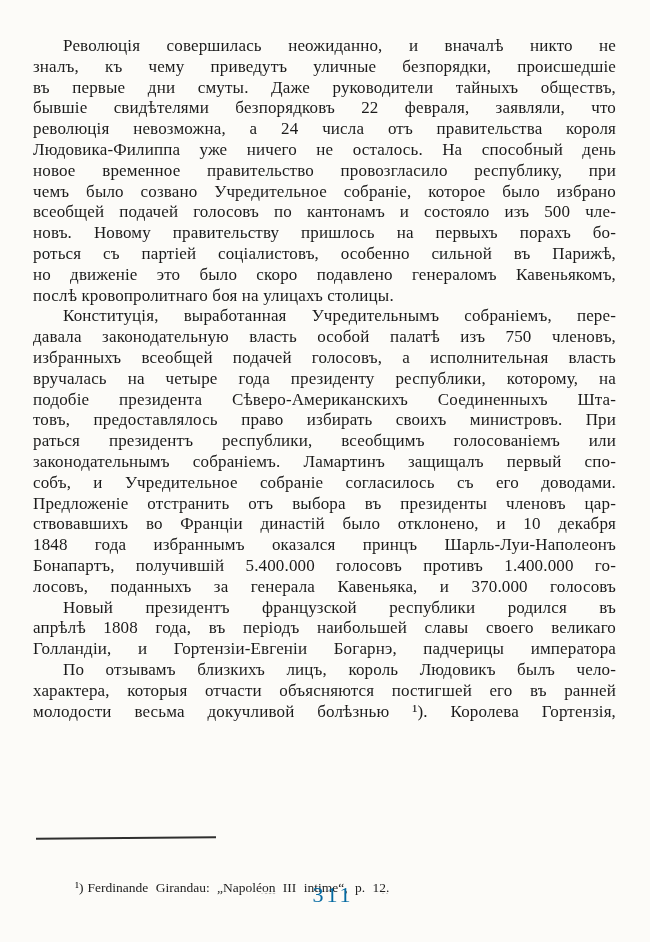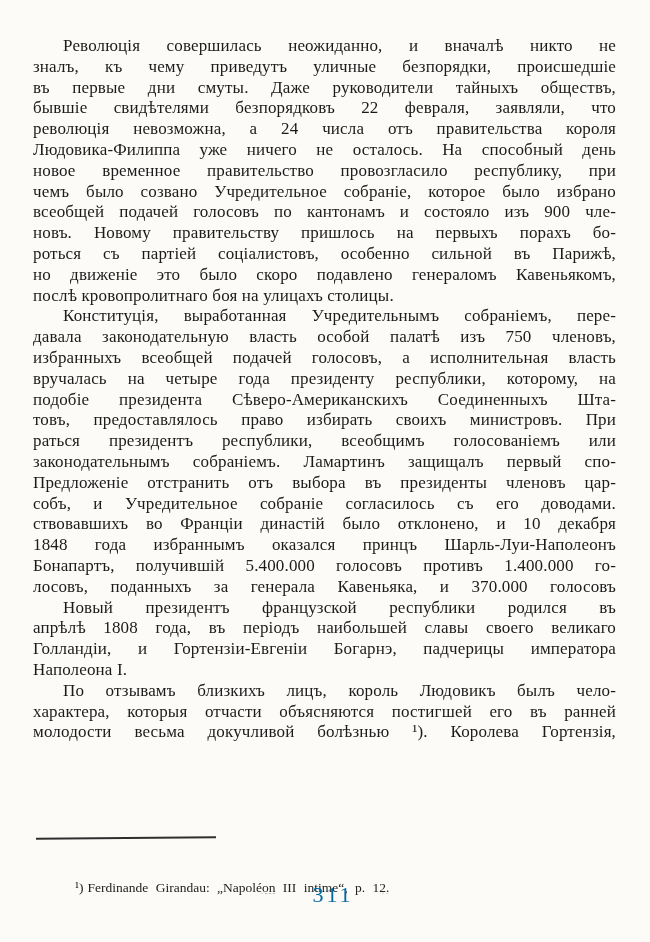--- a/index.html
+++ b/index.html
@@ -85,47 +85,46 @@
   <div class="text-block">
       <div class="para">
         <div class="line indent">Революція совершилась неожиданно, и вначалѣ никто не</div>
         <div class="line">зналъ, къ чему приведутъ уличные безпорядки, происшедшіе</div>
         <div class="line">въ первые дни смуты. Даже руководители тайныхъ обществъ,</div>
         <div class="line">бывшіе свидѣтелями безпорядковъ 22 февраля, заявляли, что</div>
         <div class="line">революція невозможна, а 24 числа отъ правительства короля</div>
         <div class="line">Людовика-Филиппа уже ничего не осталось. На способный день</div>
         <div class="line">новое временное правительство провозгласило республику, при</div>
         <div class="line">чемъ было созвано Учредительное собраніе, которое было избрано</div>
-        <div class="line">всеобщей подачей голосовъ по кантонамъ и состояло изъ 900 чле-</div>
+        <div class="line">всеобщей подачей голосовъ по кантонамъ и состояло изъ 500 чле-</div>
         <div class="line">новъ. Новому правительству пришлось на первыхъ порахъ бо-</div>
         <div class="line">роться съ партіей соціалистовъ, особенно сильной въ Парижѣ,</div>
         <div class="line">но движеніе это было скоро подавлено генераломъ Кавеньякомъ,</div>
         <div class="line flush">послѣ кровопролитнаго боя на улицахъ столицы.</div>
       </div>
       <div class="para">
         <div class="line indent">Конституція, выработанная Учредительнымъ собраніемъ, пере-</div>
         <div class="line">давала законодательную власть особой палатѣ изъ 750 членовъ,</div>
         <div class="line">избранныхъ всеобщей подачей голосовъ, а исполнительная власть</div>
         <div class="line">вручалась на четыре года президенту республики, которому, на</div>
         <div class="line">подобіе президента Сѣверо-Американскихъ Соединенныхъ Шта-</div>
         <div class="line">товъ, предоставлялось право избирать своихъ министровъ. При</div>
         <div class="line">раться президентъ республики, всеобщимъ голосованіемъ или</div>
         <div class="line">законодательнымъ собраніемъ. Ламартинъ защищалъ первый спо-</div>
+        <div class="line">собъ, и Учредительное собраніе согласилось съ его доводами.</div>
         <div class="line">Предложеніе отстранить отъ выбора въ президенты членовъ цар-</div>
-        <div class="line">собъ, и Учредительное собраніе согласилось съ его доводами.</div>
         <div class="line">ствовавшихъ во Франціи династій было отклонено, и 10 декабря</div>
         <div class="line">1848 года избраннымъ оказался принцъ Шарль-Луи-Наполеонъ</div>
         <div class="line">Бонапартъ, получившій 5.400.000 голосовъ противъ 1.400.000 го-</div>
         <div class="line">лосовъ, поданныхъ за генерала Кавеньяка, и 370.000 голосовъ</div>
       </div>
       <div class="para">
         <div class="line indent">Новый президентъ французской республики родился въ</div>
         <div class="line">апрѣлѣ 1808 года, въ періодъ наибольшей славы своего великаго</div>
         <div class="line">Голландіи, и Гортензіи-Евгеніи Богарнэ, падчерицы императора</div>
-        <div class="line flush">Наполеона I.</div>
       </div>
       <div class="para">
         <div class="line indent">По отзывамъ близкихъ лицъ, король Людовикъ былъ чело-</div>
         <div class="line">характера, которыя отчасти объясняются постигшей его въ ранней</div>
         <div class="line">молодости весьма докучливой болѣзнью ¹). Королева Гортензія,</div>
       </div>
     </div>
 
   <div class="footnote-rule"></div>
 

